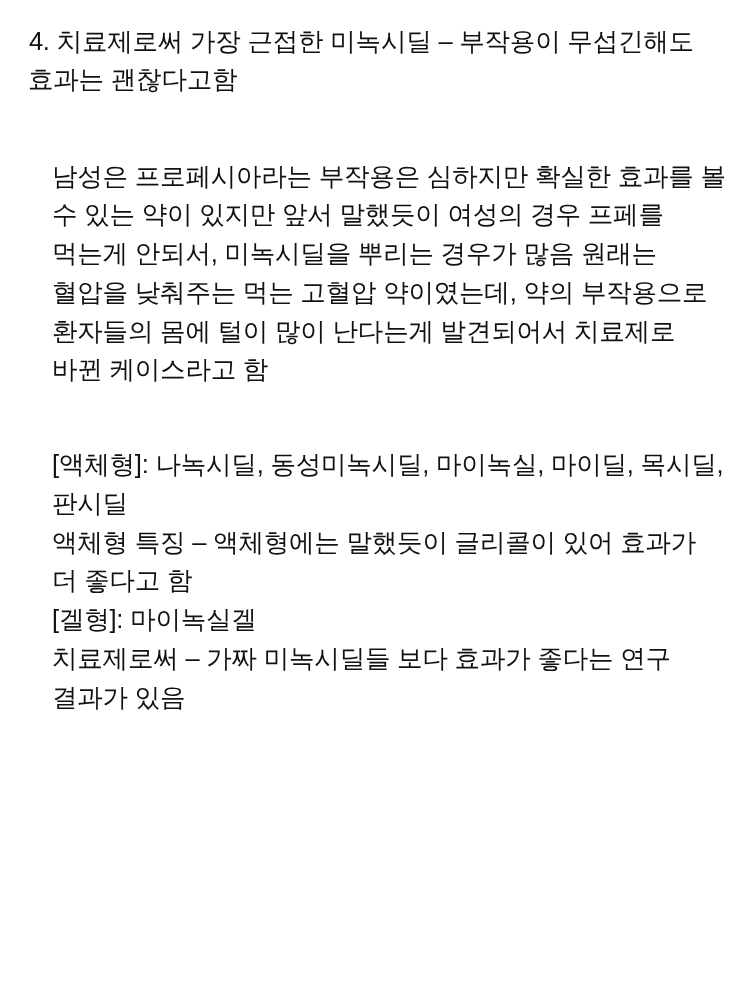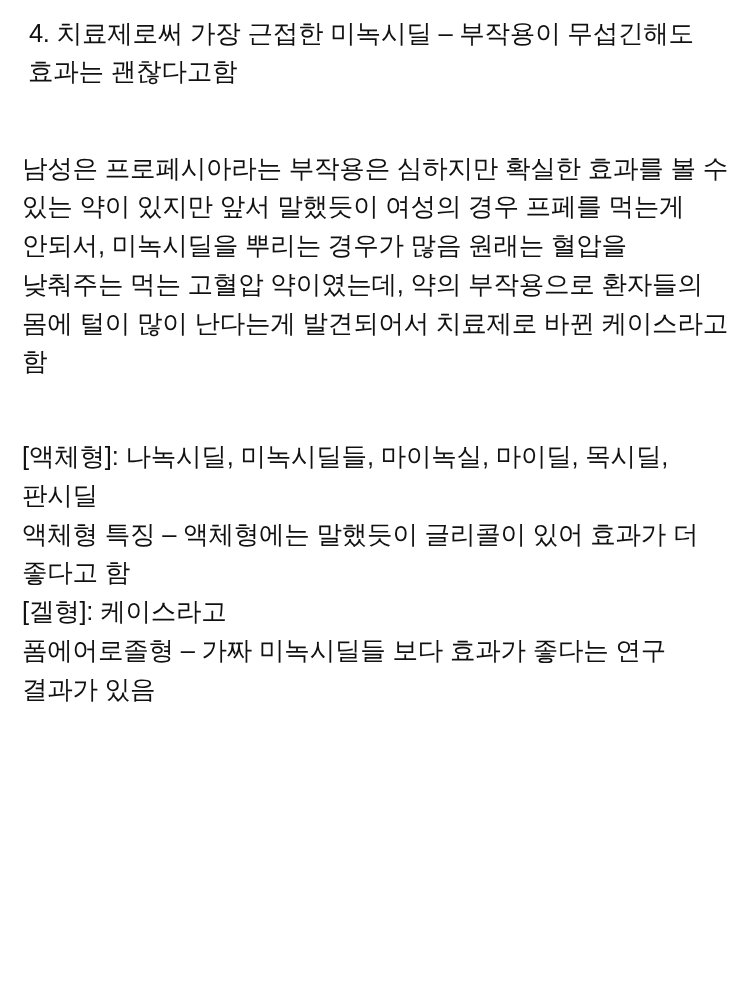--- a/index.html
+++ b/index.html
@@ -21,47 +21,48 @@
     padding: 14px 22px 10px 22px;
     background: #ffffff;
   }
   .block {
     font-size: 25.5px;
     line-height: 1.52;
     letter-spacing: -0.2px;
     color: #111111;
     white-space: pre-wrap;
     word-break: keep-all;
+    margin-left: 30px;
   }
   .heading {
     font-size: 25.5px;
     line-height: 1.5;
     letter-spacing: -0.2px;
     color: #111111;
     white-space: pre-wrap;
     word-break: keep-all;
-    margin: 0 0 0 0;
+    margin: 8px 0 0 0;
     padding-left: 6px;
     text-indent: -6px;
   }
   .spacer-lg { height: 58px; }
   .spacer-md { height: 56px; }
 </style>
 </head>
 <body>
 
 <div class="page">
 
   <div class="heading"> 4. 치료제로써 가장 근접한 미녹시딜 – 부작용이 무섭긴해도 효과는 괜찮다고함</div>
 
   <div class="spacer-lg"></div>
 
   <div class="block para">남성은 프로페시아라는 부작용은 심하지만 확실한 효과를 볼 수 있는 약이 있지만 앞서 말했듯이 여성의 경우 프페를 먹는게 안되서, 미녹시딜을 뿌리는 경우가 많음 원래는 혈압을 낮춰주는 먹는 고혈압 약이였는데, 약의 부작용으로 환자들의 몸에 털이 많이 난다는게 발견되어서 치료제로 바뀐 케이스라고 함</div>
 
   <div class="spacer-md"></div>
 
 
-  <div class="block">[액체형]: 나녹시딜, 미녹시딜들, 마이녹실, 마이딜, 목시딜, 판시딜</div>
+  <div class="block">[액체형]: 나녹시딜, 동성미녹시딜, 마이녹실, 마이딜, 목시딜, 판시딜</div>
   <div class="block">액체형 특징 – 액체형에는 말했듯이 글리콜이 있어 효과가 더 좋다고 함</div>
-  <div class="block">[겔형]: 케이스라고</div>
-  <div class="block">폼에어로졸형 – 가짜 미녹시딜들 보다 효과가 좋다는 연구 결과가 있음</div>
+  <div class="block">[겔형]: 마이녹실겔</div>
+  <div class="block">치료제로써 – 가짜 미녹시딜들 보다 효과가 좋다는 연구 결과가 있음</div>
 
 </div>
 
 </body></html>

